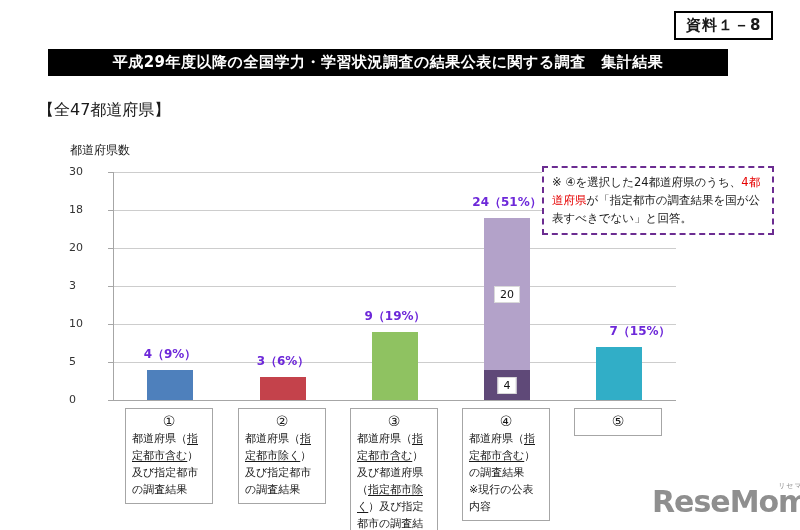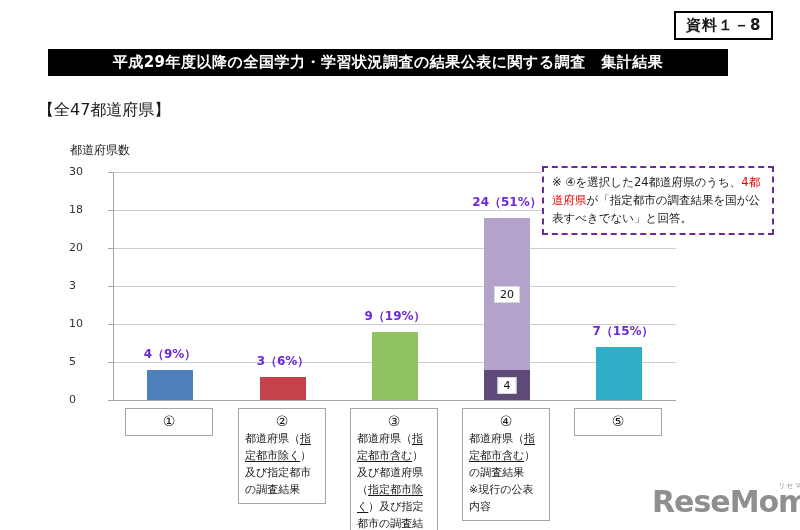--- a/index.html
+++ b/index.html
@@ -86,30 +86,31 @@
       <div class="bar" style="left: 258px; height: 68.4px; background: rgb(143, 194, 97);"></div>
       <div class="bar-value" style="left: 216px; bottom: 75.4px;">9（19%）</div>
       <div class="bar" style="left: 370px; height: 182.4px;">
         <div class="bar-seg" style="bottom: 0px; height: 30.4px; background: rgb(95, 73, 120);"></div>
         <div class="inner-label" style="bottom: 6.2px;">4</div>
         <div class="bar-seg" style="bottom: 30.4px; height: 152px; background: rgb(179, 162, 201);"></div>
         <div class="inner-label" style="bottom: 97.4px;">20</div>
       </div>
       <div class="bar-value" style="left: 328px; bottom: 189.4px;">24（51%）</div>
       <div class="bar" style="left: 482px; height: 53.2px; background: rgb(49, 174, 199);"></div>
-      <div class="bar-value" style="left: 444px; bottom: 60.2px; text-align: center;">7（15%）</div>
+      <div class="bar-value" style="left: 461px; bottom: 60.2px; text-align: center;">7（15%）</div>
     </div>
 
   <div class="annotation">
     <span>※ ④を選択した24都道府県のうち、</span><span class="red">4都道府県</span><span>が「指定都市の調査結果を国が公表すべきでない」と回答。</span>
   </div>
 
   <div id="categories">
       <div class="cat-box" style="left: 125px; top: 408px;">
         <div class="cat-num">①</div>
+        <div class="cat-text"><span>都道府県（</span><span class="u">指定都市含む</span><span>）及び指定都市の調査結果</span></div>
       </div>
       <div class="cat-box" style="left: 238px; top: 408px;">
         <div class="cat-num">②</div>
         <div class="cat-text"><span>都道府県（</span><span class="u">指定都市除く</span><span>）及び指定都市の調査結果</span></div>
       </div>
       <div class="cat-box" style="left: 350px; top: 408px;">
         <div class="cat-num">③</div>
         <div class="cat-text"><span>都道府県（</span><span class="u">指定都市含む</span><span>）及び都道府県（</span><span class="u">指定都市除く</span><span>）及び指定都市の調査結果</span></div>
       </div>
       <div class="cat-box" style="left: 462px; top: 408px;">

